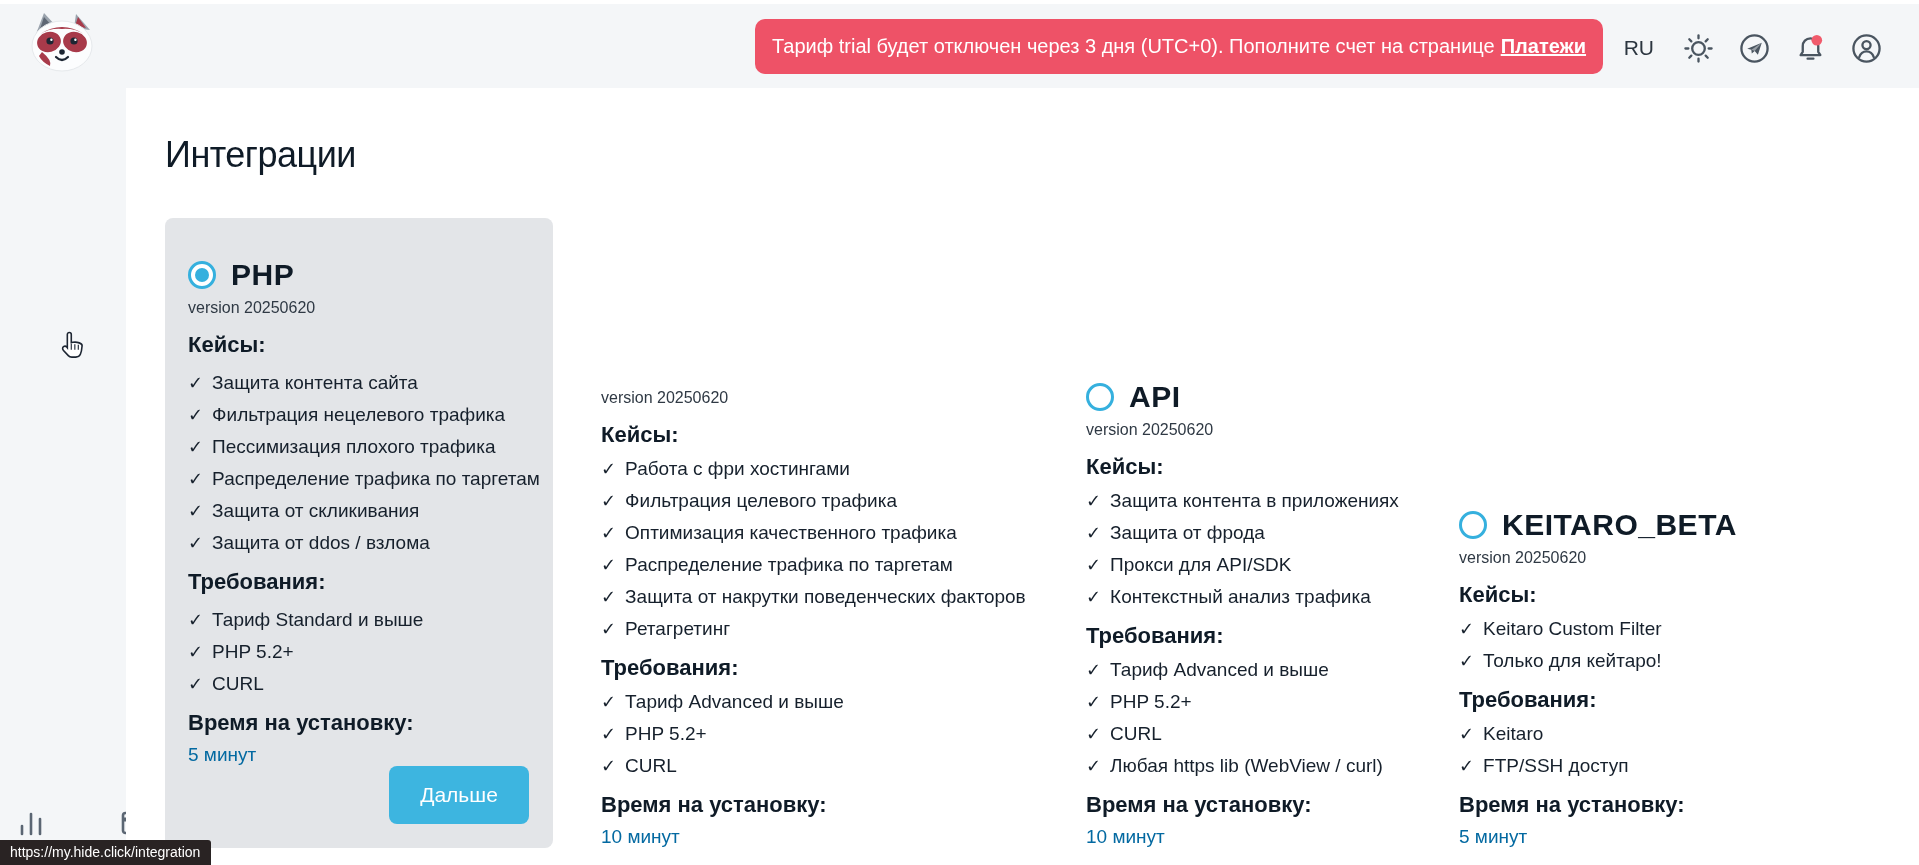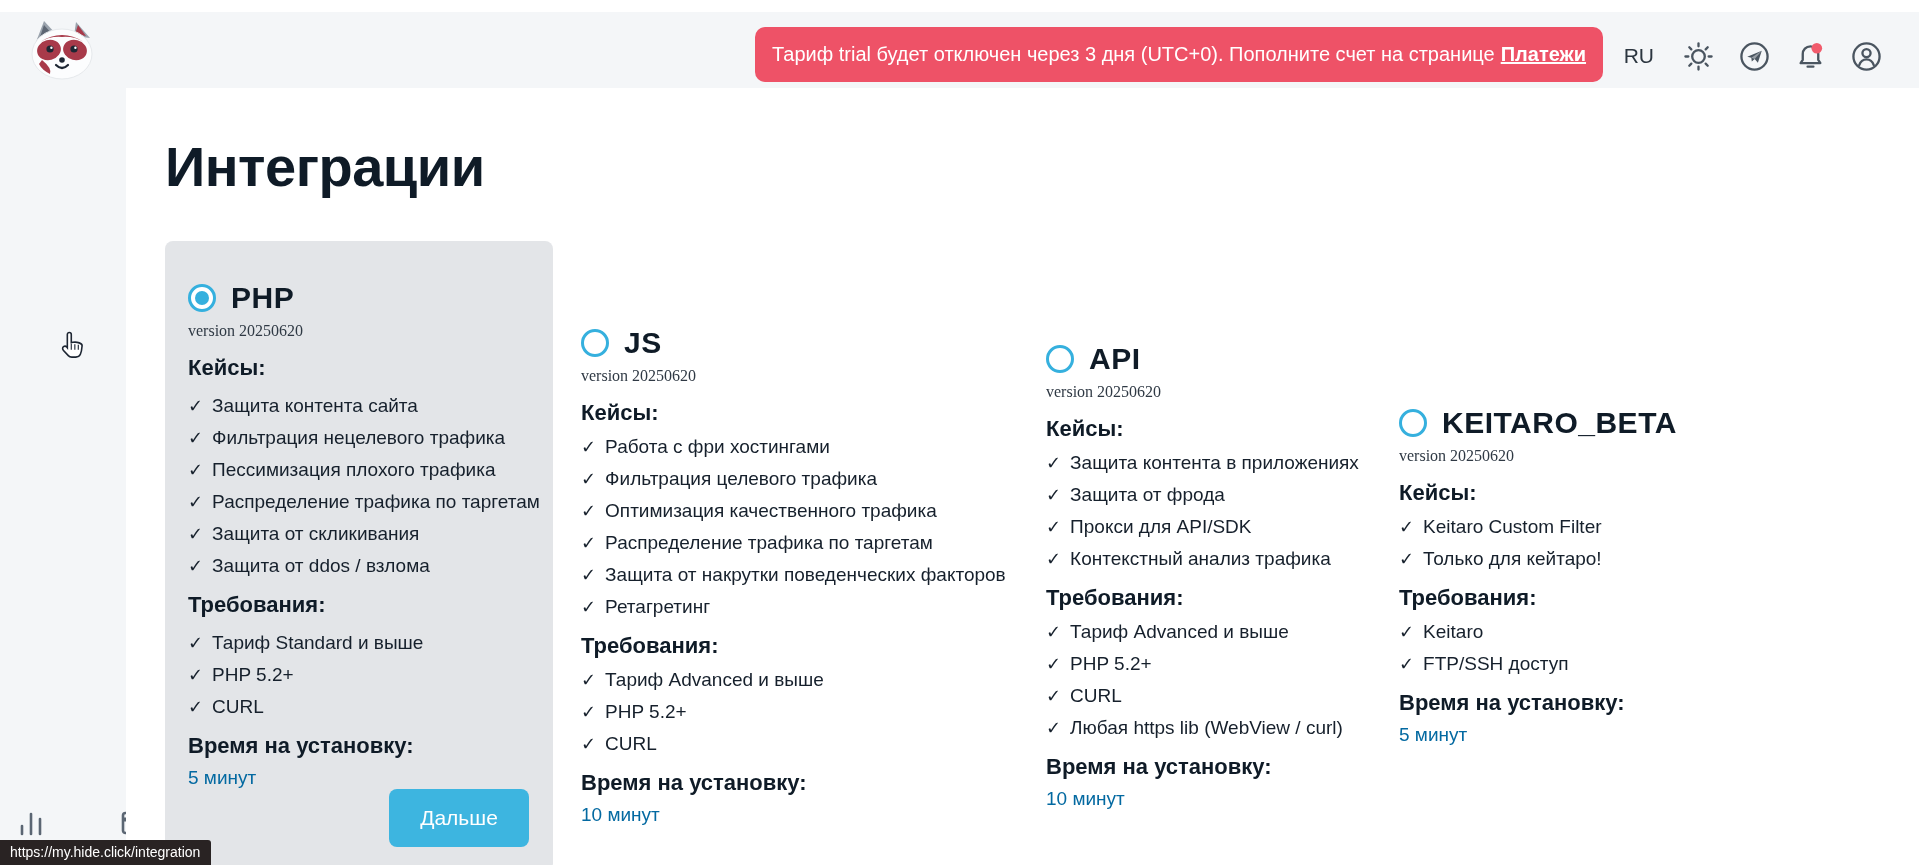--- a/index.html
+++ b/index.html
@@ -7,21 +7,21 @@
   body {
     position: relative;
     overflow: hidden;
     background: #ffffff;
     font-family: "Liberation Sans", sans-serif;
     color: #0f1b27;
   }
 
   
   .topbar {
-    position: absolute; left: 0; top: 12px; width: 1919px; height: 88px;
+    position: absolute; left: 0; top: 4px; width: 1919px; height: 88px;
     background: #f4f6f8;
   }
   .logo { position: absolute; left: 22px; top: 4px; width: 76px; height: 64px; }
   .alert-banner {
     position: absolute; left: 755px; top: 15px; width: 848px; height: 55px;
     background: #ee5267; border-radius: 10px;
     display: flex; align-items: center; justify-content: center;
     color: #ffffff; font-size: 20px; white-space: nowrap;
   }
   .alert-banner a {
@@ -48,22 +48,22 @@
   }
   .side-item .s-icon { width: 36px; height: 36px; }
   .side-item .s-label { font-size: 18px; margin-top: 3px; color: #5b6673; }
   .side-item.active .s-label { color: #2fabdf; }
 
   
   .content {
     position: absolute; left: 126px; top: 88px; right: 0; bottom: 0;
     background: #ffffff; padding: 46px 0 0 39px;
   }
-  h1.page-title { font-size: 56px; font-weight: 700; color: #0f1b27; letter-spacing: -0.5px; }
-  .columns { display: flex; align-items: center; margin-top: 42px; }
+  h1.page-title { font-size: 36px; font-weight: 400; color: #0f1b27; letter-spacing: -0.5px; }
+  .columns { display: flex; align-items: flex-end; margin-top: 42px; gap: 20px; }
 
   .option-col { width: 437px; padding-top: 40px; margin-left: 28px; }
   .option-col:first-child { margin-left: 0; }
   .option-col.card {
     width: 388px; min-height: 598px;
     background: #e3e5e8; border-radius: 8px;
     padding: 40px 24px 24px 23px;
     display: flex; flex-direction: column;
   }
   .option-col:nth-child(3) { width: 325px; }
@@ -73,21 +73,21 @@
   .radio {
     width: 28px; height: 28px; border-radius: 50%;
     border: 3px solid #35b0de; background: #ffffff;
     display: inline-flex; align-items: center; justify-content: center;
     flex: 0 0 auto; cursor: pointer;
   }
   .radio .dot { width: 14px; height: 14px; border-radius: 50%; background: #35b0de; display: none; }
   .radio.selected .dot { display: block; }
   .opt-name { font-size: 30px; font-weight: 800; color: #0f1b27; letter-spacing: 0.5px; }
 
-  .version { font-size: 16px; color: #2f3944; margin-top: 7px; font-family: Liberation Serif, serif; }
+  .version { font-size: 16px; color: #2f3944; margin-top: 7px; }
   .sec-title { font-size: 22px; font-weight: 800; color: #0f1b27; margin-top: 15px; }
   ul.checklist { list-style: none; margin-top: 4px; }
   ul.checklist li {
     font-size: 19px; color: #16202c; margin-top: 10px;
     display: flex; align-items: baseline; white-space: nowrap;
   }
   ul.checklist li .check { margin-right: 9px; font-size: 18px; color: #16202c; }
   .time-value { font-size: 19px; color: #0369a1; margin-top: 8px; }
 
   .next-btn {
@@ -268,24 +268,20 @@
           <li>
             <span class="check">✓</span>
             <span>CURL</span>
           </li>
         </ul>
         <div class="sec-title">Время на установку:</div>
         <div class="time-value">5 минут</div>
         <button class="next-btn">Дальше</button>
       </div>
       <div class="option-col">
-        <div class="opt-head">
-          <span class="radio"></span>
-          <span class="opt-name">JS</span>
-        </div>
         <div class="version">version 20250620</div>
         <div class="sec-title">Кейсы:</div>
         <ul class="checklist">
           <li>
             <span class="check">✓</span>
             <span>Работа с фри хостингами</span>
           </li>
           <li>
             <span class="check">✓</span>
             <span>Фильтрация целевого трафика</span>

